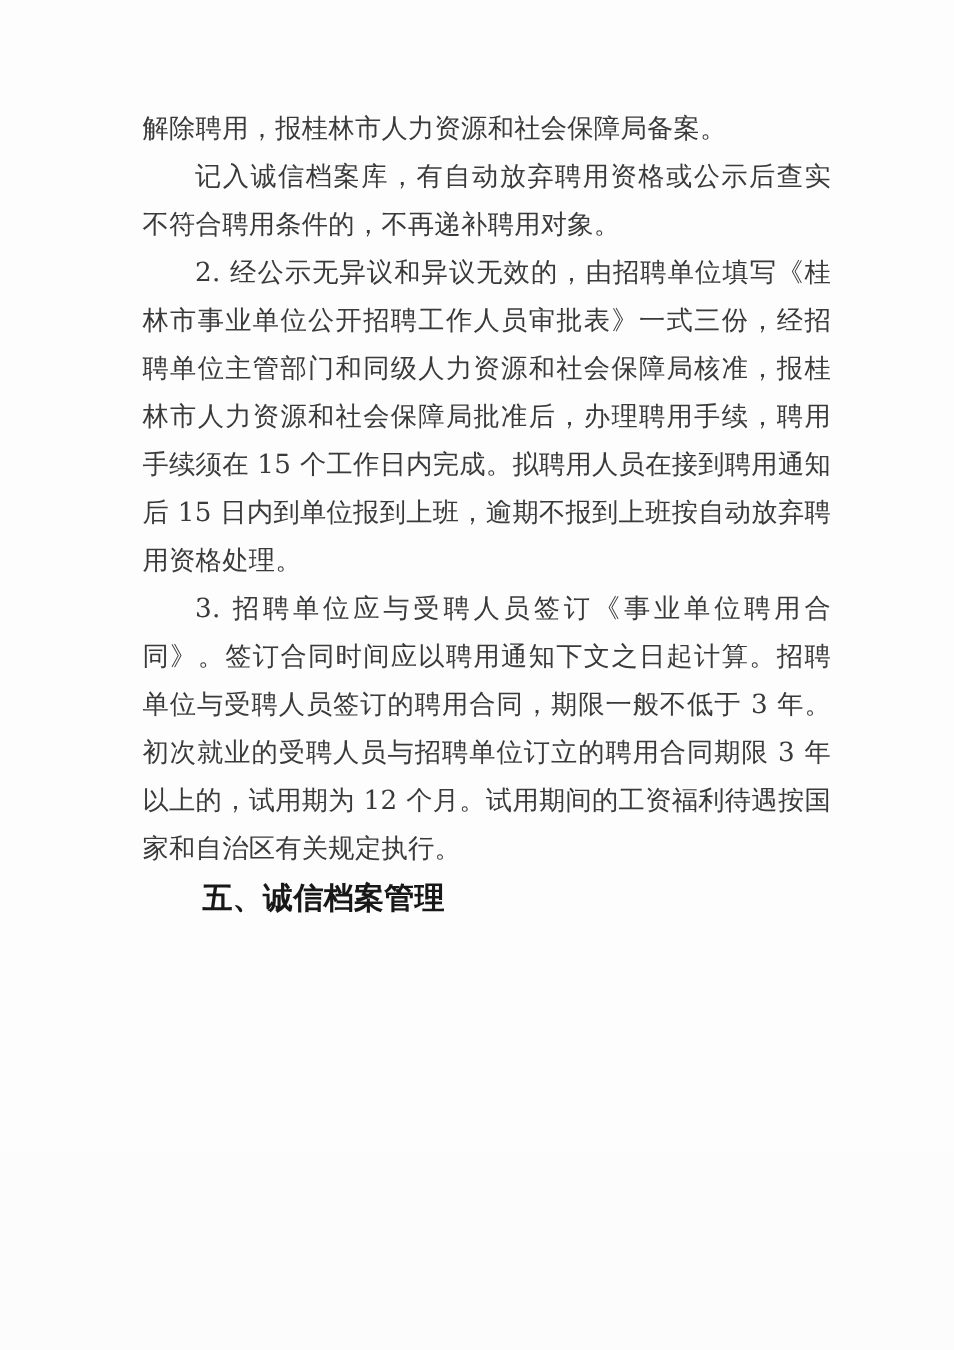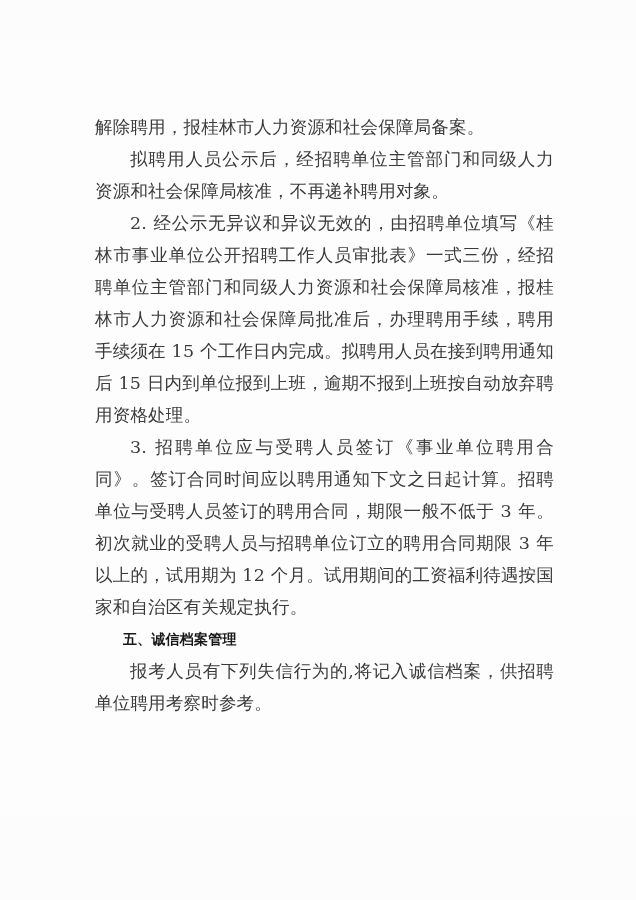--- a/index.html
+++ b/index.html
@@ -12,52 +12,50 @@
     width: 636px;
     height: 768px;
     background: #fdfdfd;
     box-sizing: border-box;
     padding: 70px 82px 0 95px;
     overflow: hidden;
     font-family: "DejaVu Serif", "Liberation Serif", serif;
     font-size: 17.5px;
     line-height: 32px;
     color: #3a3a3a;
-    margin-top: 41px;
   }
   .para {
     margin: 0;
     text-align: justify;
     letter-spacing: 0.2px;
   }
   .para.indent {
     text-indent: 2em;
   }
   .para.heading {
     font-family: "DejaVu Sans", "Liberation Sans", sans-serif;
     font-weight: 700;
     color: #181818;
-    font-size: 14px;
+    font-size: 20px;
     text-align: left;
   }
   .page-number {
     position: absolute;
     left: 532px;
     top: 814px;
     font-size: 13px;
     line-height: 18px;
     letter-spacing: 0;
     color: #3f3f3f;
     font-family: "DejaVu Serif", "Liberation Serif", serif;
   }
 </style>
 </head>
 <body>
 
 <div class="page">
   <p class="para">解除聘用，报桂林市人力资源和社会保障局备案。</p>
-  <p class="para indent">拟聘用人员公示后，经招聘单位主管部门和同级人力资源和社会保障局核准，不再递补聘用对象。</p>
+  <p class="para indent">记入诚信档案库，有自动放弃聘用资格或公示后查实不符合聘用条件的，不再递补聘用对象。</p>
   <p class="para indent">2. 经公示无异议和异议无效的，由招聘单位填写《桂林市事业单位公开招聘工作人员审批表》一式三份，经招聘单位主管部门和同级人力资源和社会保障局核准，报桂林市人力资源和社会保障局批准后，办理聘用手续，聘用手续须在 15 个工作日内完成。拟聘用人员在接到聘用通知后 15 日内到单位报到上班，逾期不报到上班按自动放弃聘用资格处理。</p>
   <p class="para indent">3. 招聘单位应与受聘人员签订《事业单位聘用合同》。签订合同时间应以聘用通知下文之日起计算。招聘单位与受聘人员签订的聘用合同，期限一般不低于 3 年。初次就业的受聘人员与招聘单位订立的聘用合同期限 3 年以上的，试用期为 12 个月。试用期间的工资福利待遇按国家和自治区有关规定执行。</p>
   <p class="para indent heading">五、诚信档案管理</p>
-  <p class="para indent">报考人员有下列失信行为的,将记入诚信档案，供招聘单位聘用考察时参考。</p>
   <div class="page-number">8</div>
 </div>
 
 </body></html>

